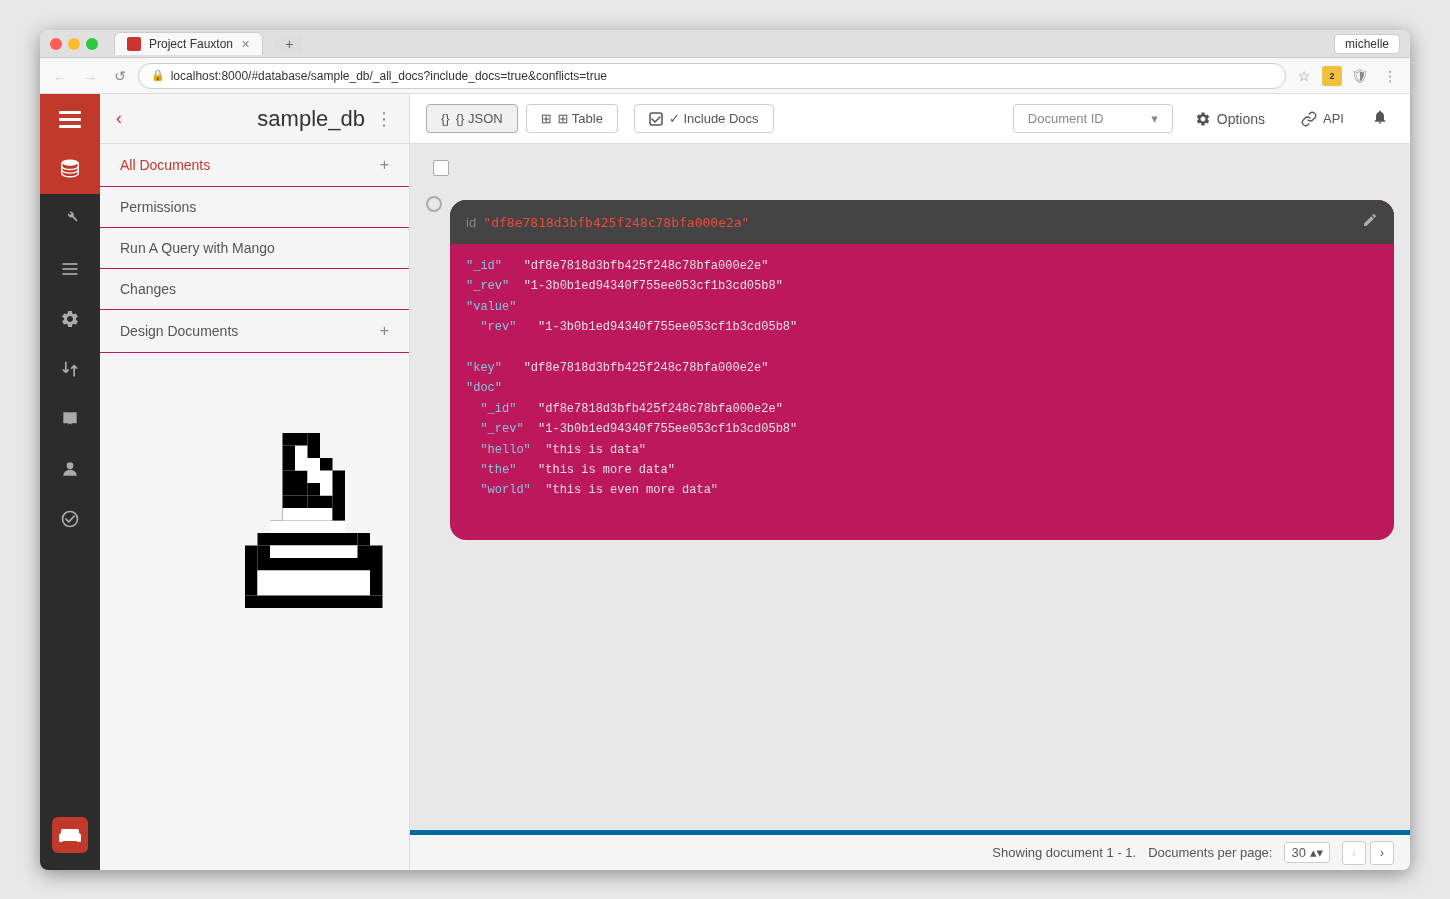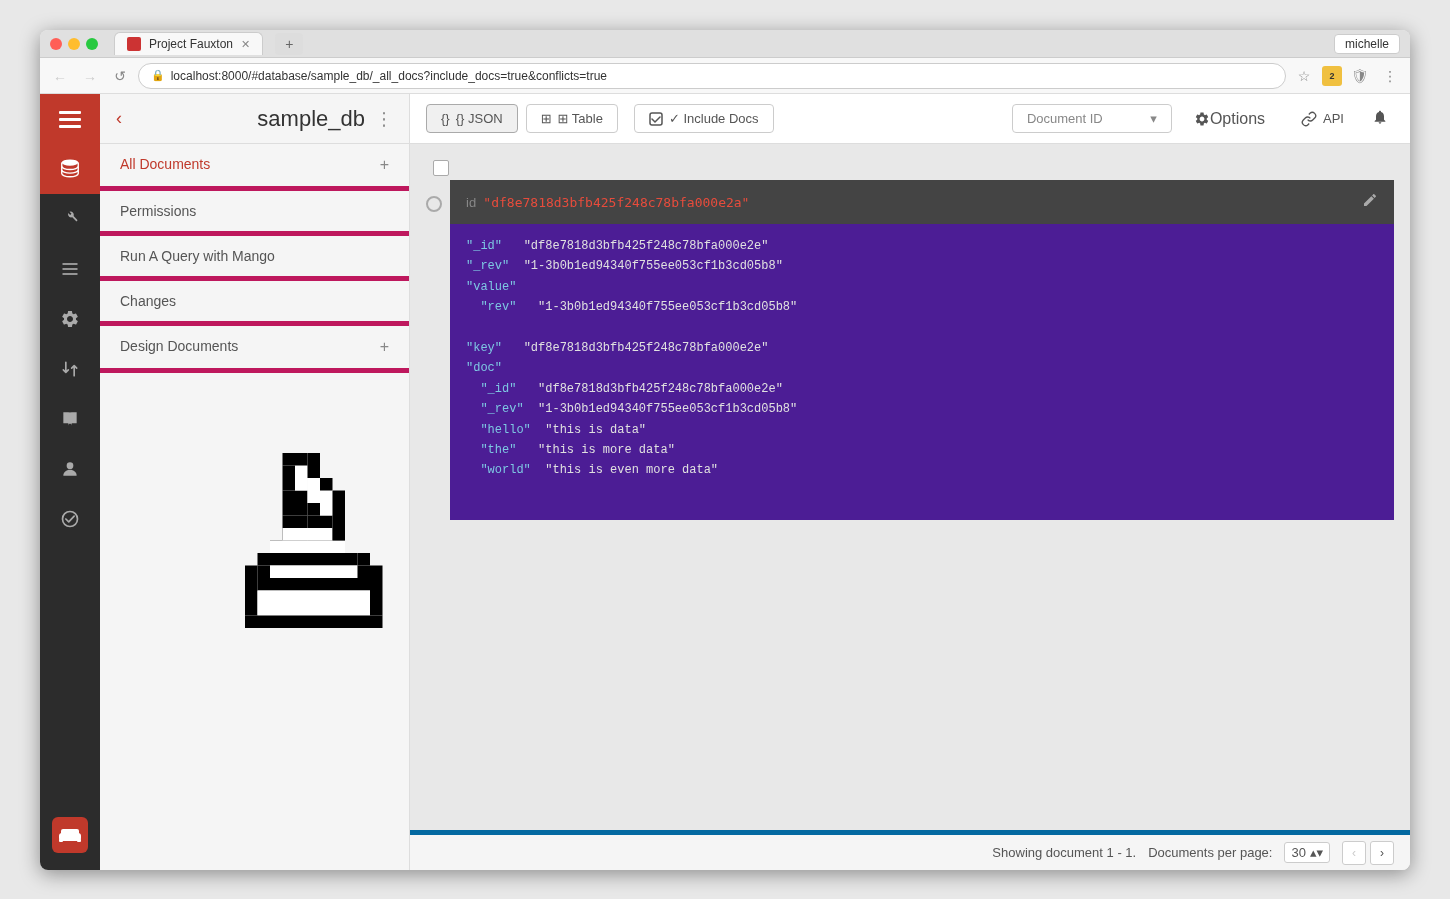--- a/index.html
+++ b/index.html
@@ -253,25 +253,26 @@
     }
 
     .more-btn {
       color: #888;
       font-size: 18px;
       cursor: pointer;
     }
 
     .nav-item {
       display: flex;
+      align-items: center;
       padding: 12px 20px;
       font-size: 14px;
       color: #555;
       cursor: pointer;
-      border-bottom: 5px solid #be185d;
+      border-bottom: 1px solid #be185d;
       justify-content: space-between;
     }
     .nav-item.active {
       color: #c0392b;
       font-weight: 500;
     }
 
     .nav-item-add {
       color: #888;
       font-size: 16px;
@@ -338,22 +339,23 @@
       padding: 6px 14px;
       font-size: 13px;
       color: #888;
       gap: 8px;
       min-width: 160px;
     }
 
     .options-btn {
       display: flex;
       align-items: center;
+      gap: 6px;
       padding: 6px 14px;
-      font-size: 16px;
+      font-size: 14px;
       color: #555;
       cursor: pointer;
     }
 
     .api-btn {
       display: flex;
       gap: 6px;
       padding: 6px 14px;
       font-size: 13px;
       color: #555;
@@ -392,25 +394,26 @@
 
     .doc-checkbox {
       width: 16px;
       height: 16px;
       border: 1px solid #aaa;
       border-radius: 2px;
       background: #fff;
     }
 
     .doc-card {
-      background: #4c1d95;
-      border-radius: 0;
+      background: #be185d;
+      border-radius: 16px;
       margin-bottom: 8px;
       overflow: hidden;
       flex: 1;
+      margin-top: 20px;
     }
 
     .doc-card-header {
       background: #444;
       padding: 12px 16px;
       display: flex;
       align-items: center;
       justify-content: space-between;
     }
 

